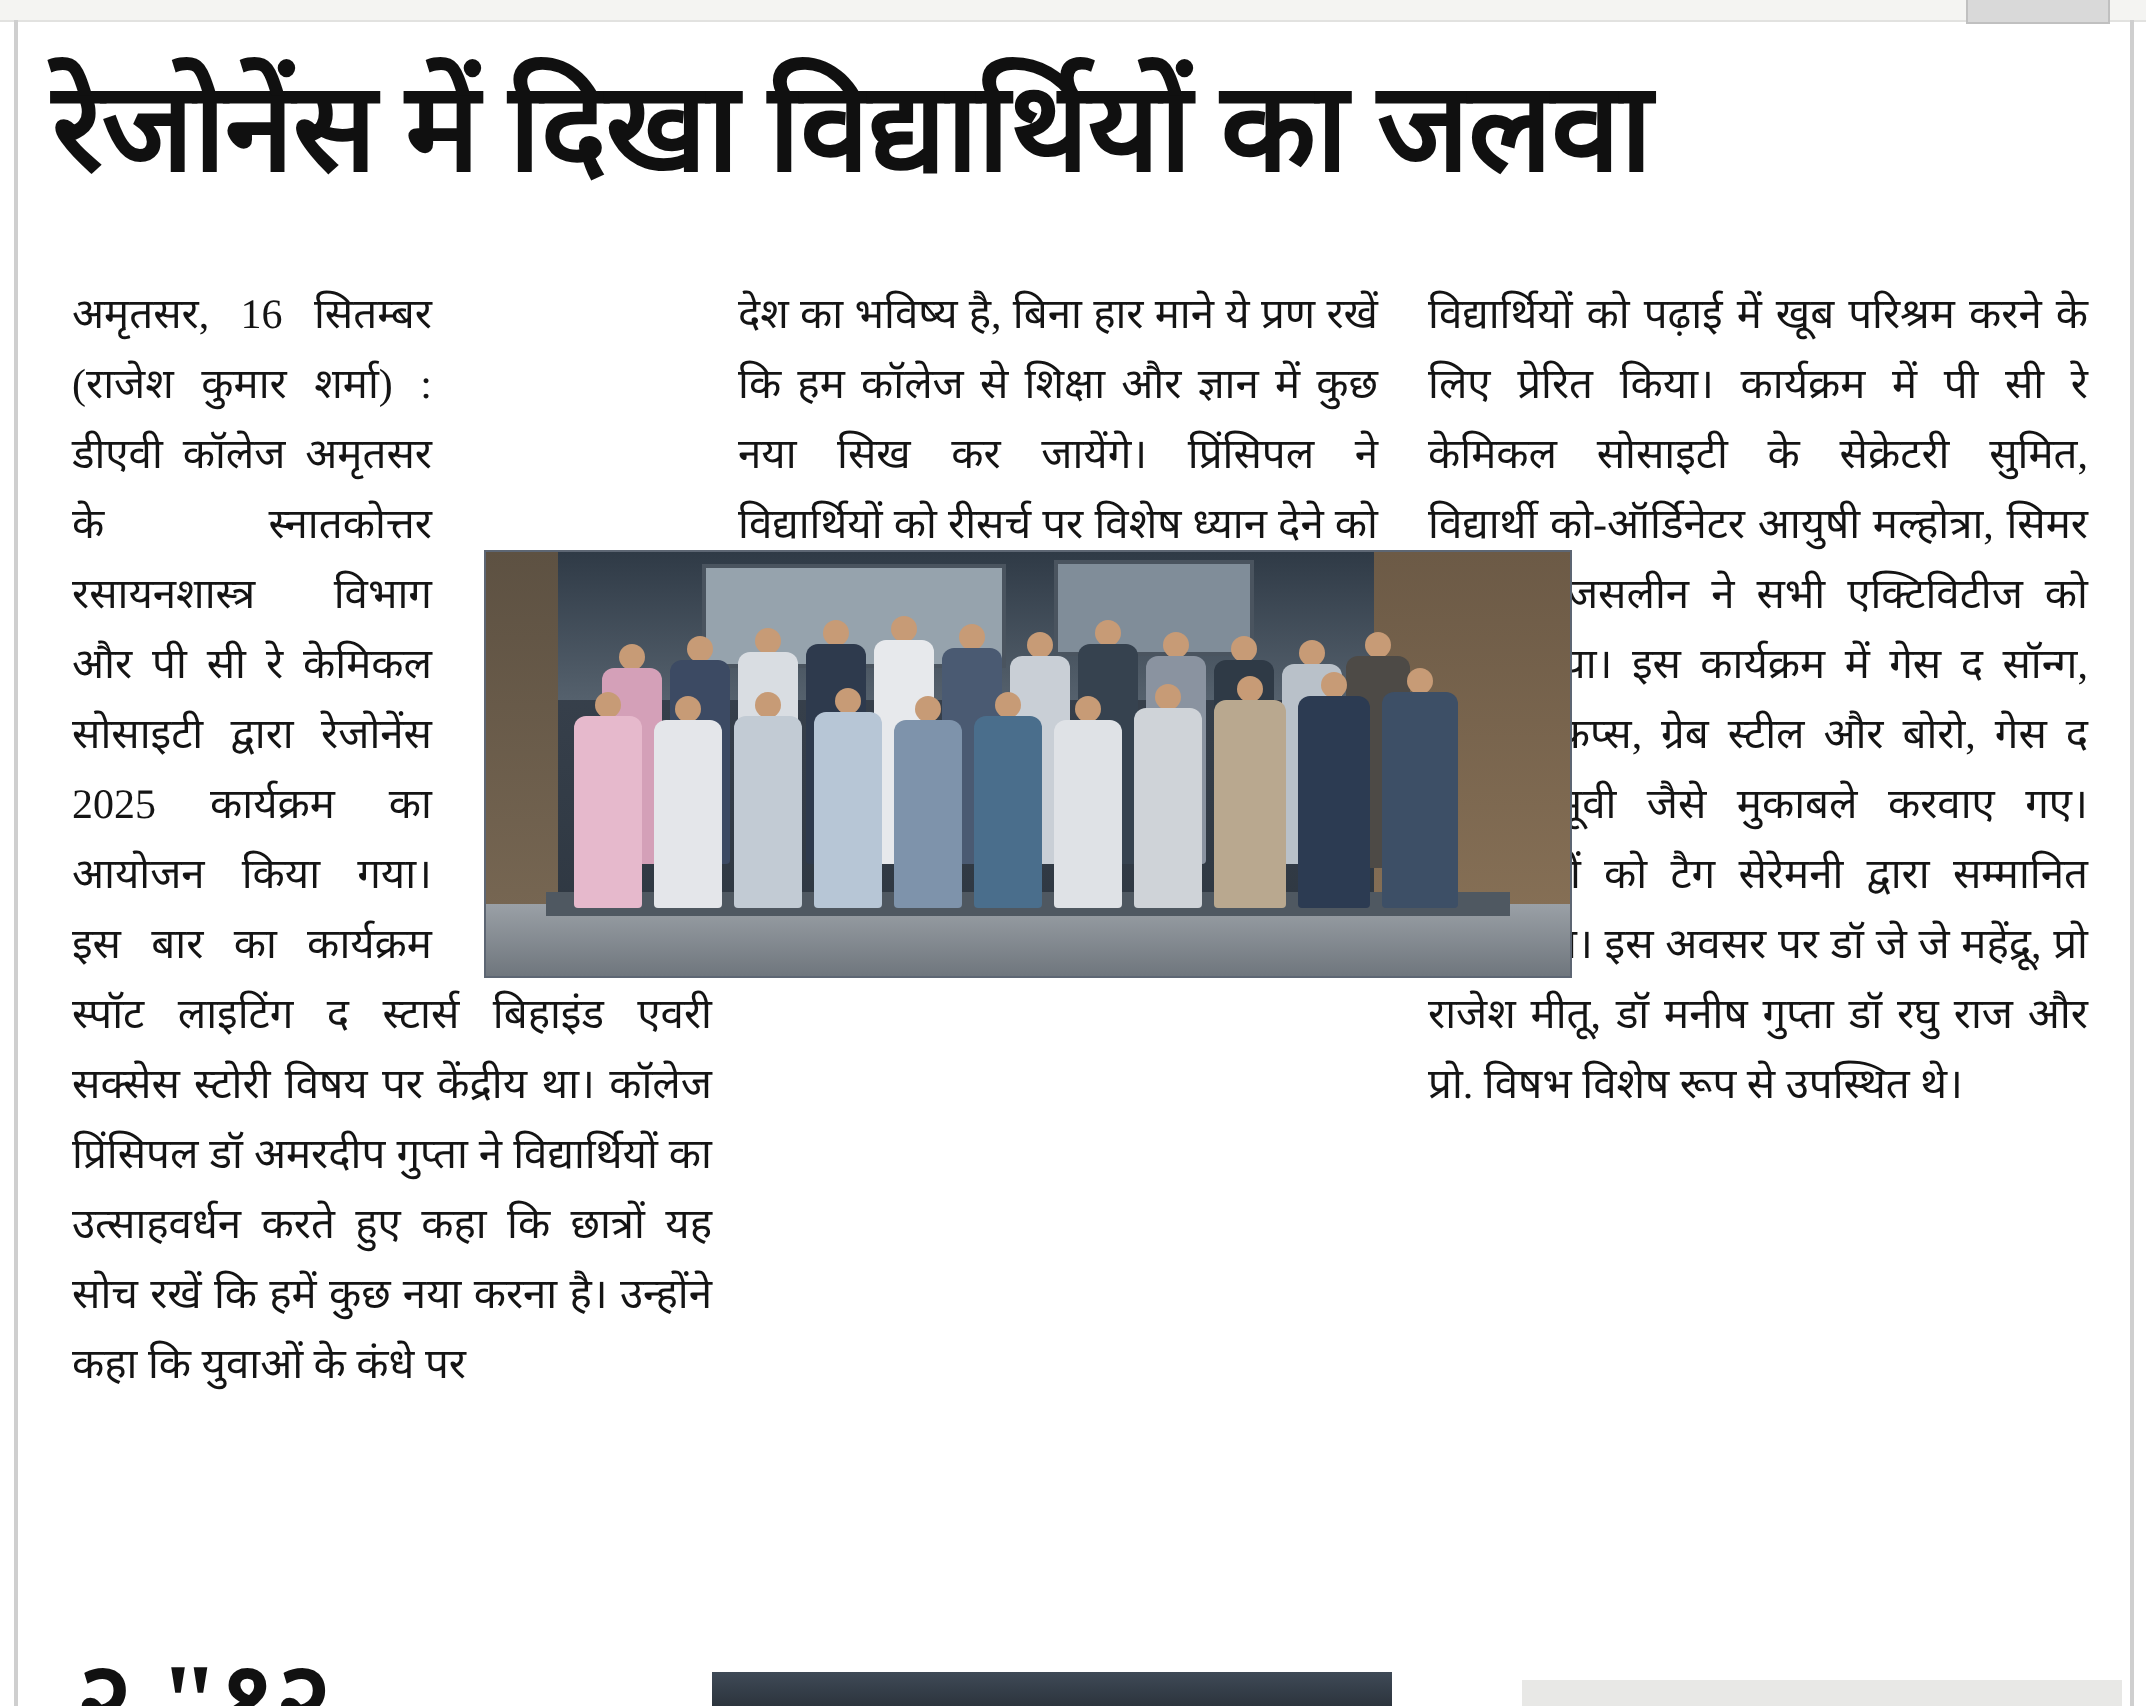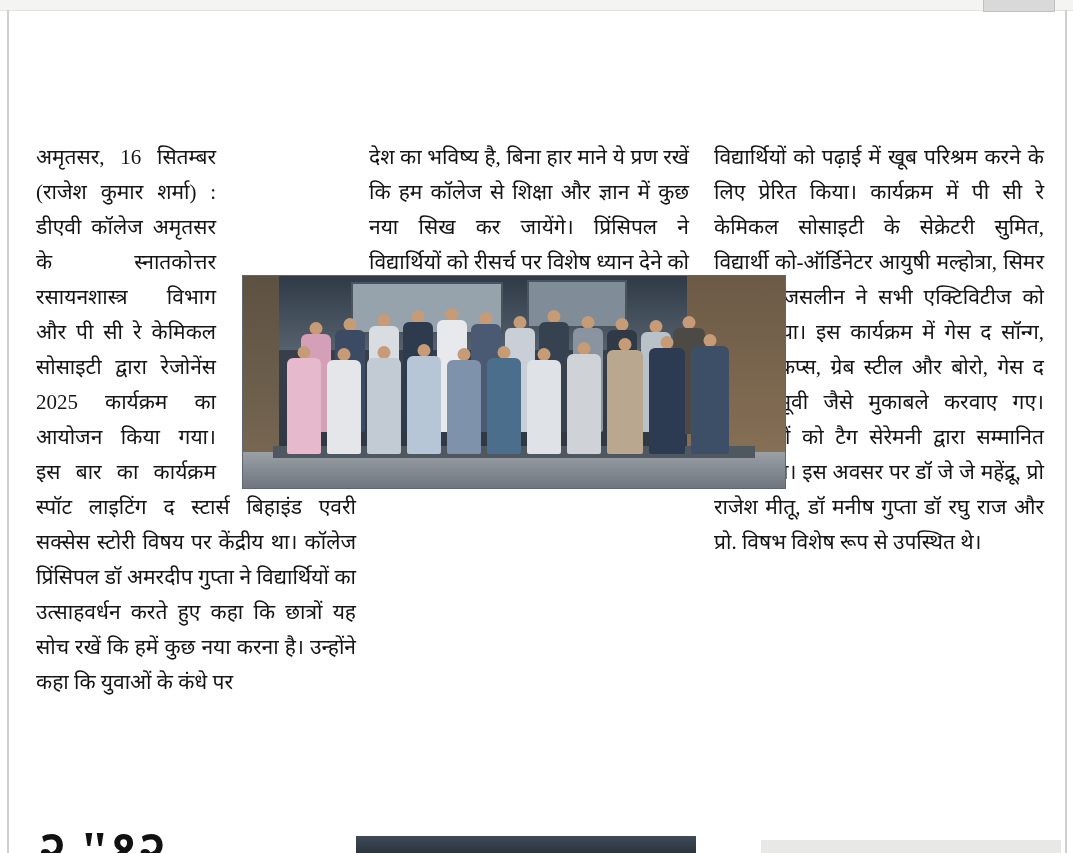--- a/index.html
+++ b/index.html
@@ -193,20 +193,21 @@
 <body>
 
 <div id="page">
 
   <div class="top-strip">
     <div class="corner-box"></div>
   </div>
   <div class="left-rule"></div>
   <div class="right-rule"></div>
 
+  <div class="headline">रेजोनेंस में दिखा विद्यार्थियों का जलवा</div>
 
   <div class="columns">
 
     <div class="col col-1">
       <div class="shape-right-1"></div>
       <p>अमृतसर, 16 सितम्बर (राजेश कुमार शर्मा) : डीएवी कॉलेज अमृतसर के स्नातकोत्तर रसायनशास्त्र विभाग और पी सी रे केमिकल सोसाइटी द्वारा रेजोनेंस 2025 कार्यक्रम का आयोजन किया गया। इस बार का कार्यक्रम स्पॉट लाइटिंग द स्टार्स बिहाइंड एवरी सक्सेस स्टोरी विषय पर केंद्रीय था। कॉलेज प्रिंसिपल डॉ अमरदीप गुप्ता ने विद्यार्थियों का उत्साहवर्धन करते हुए कहा कि छात्रों यह सोच रखें कि हमें कुछ नया करना है। उन्होंने कहा कि युवाओं के कंधे पर</p>
     </div>
 
     <div class="col col-2">
       <p>देश का भविष्य है, बिना हार माने ये प्रण रखें कि हम कॉलेज से शिक्षा और ज्ञान में कुछ नया सिख कर जायेंगे। प्रिंसिपल ने विद्यार्थियों को रीसर्च पर विशेष ध्यान देने को कहा। विभागाध्यक्ष डॉ रवि शर्मा ने केमिस्ट्री क्षेत्र में संभावित करियर विकल्पों पर विद्यार्थियों का मार्गदर्शन किया। डॉ रवि ने</p>

